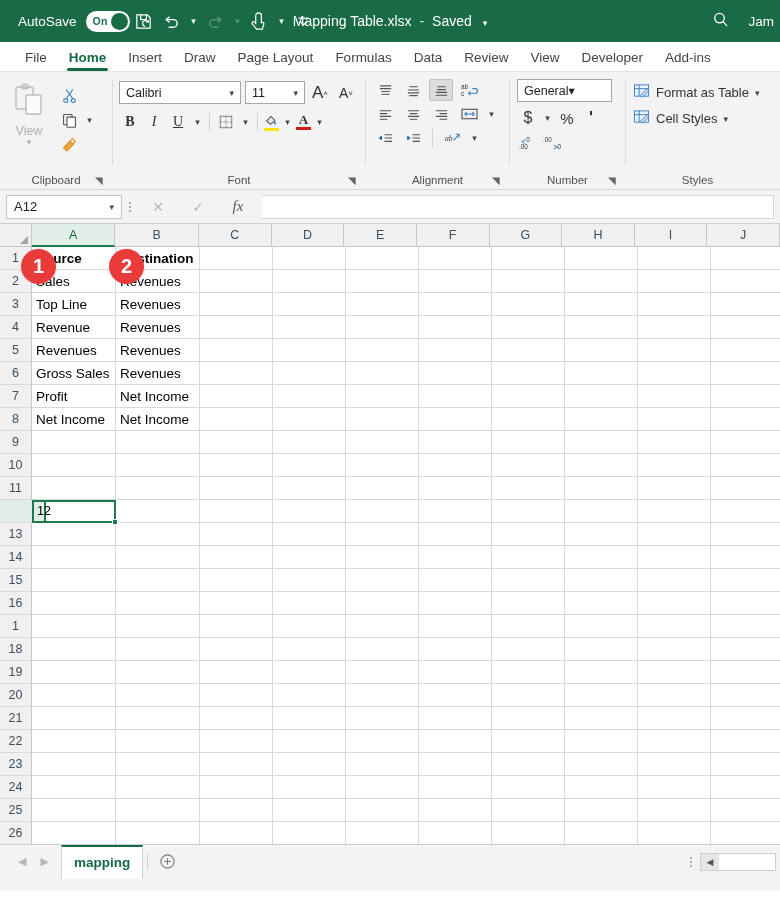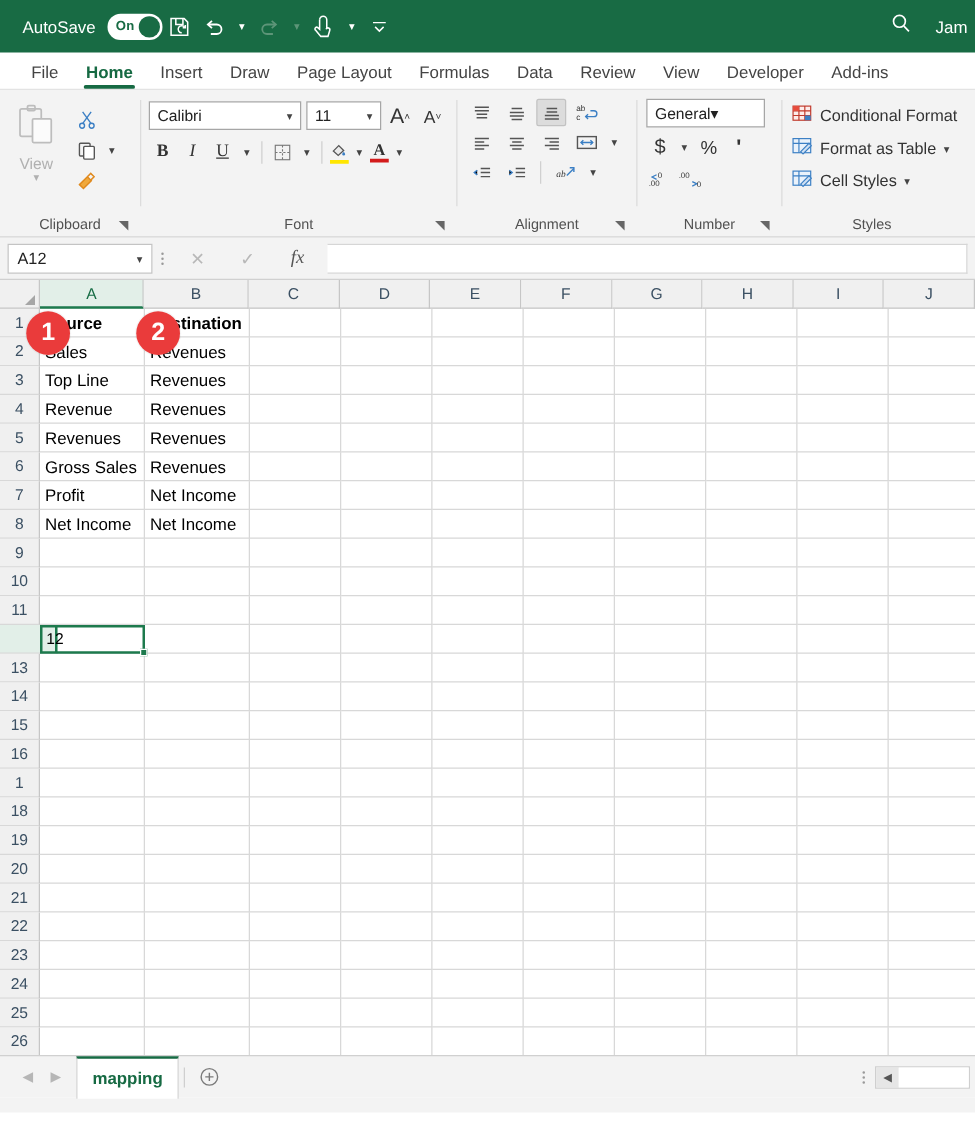--- a/index.html
+++ b/index.html
@@ -289,20 +289,26 @@
     </svg>
   </div>
   <div class="tb-caret">▾</div>
   <div class="tb-icon">
     <svg width="17" height="17" viewBox="0 0 20 20" fill="none" stroke="#ffffff" stroke-width="1.4">
       <path d="M4 6h12"></path>
         <path d="M6 10l4 4 4-4"></path>
     </svg>
   </div>
 
+  <div class="doctitle">
+    <span>Mapping Table.xlsx</span>
+    <span class="title-sep">-</span>
+    <span>Saved</span>
+    <span class="title-caret">▾</span>
+  </div>
 
   <div class="tb-right">
     <span>
       <svg width="19" height="19" viewBox="0 0 20 20" fill="none" stroke="#ffffff" stroke-width="1.4">
         <circle cx="9" cy="8.5" r="5"></circle>
           <path d="M12.8 12.5 17 17"></path>
       </svg>
     </span>
     <span class="username">Jam</span>
   </div>
@@ -543,31 +549,20 @@
       <span class="dlg">◥</span>
     </div>
   </div>
   <div class="grp-sep"></div>
 
   <div class="grp g-styles">
     <div class="grp-body">
       <div class="st-col">
         <div class="st-item">
           <span>
-            <svg width="17" height="16" viewBox="0 0 18 17" fill="none" stroke="#c0392b" stroke-width="1">
-              <rect x="1.5" y="2" width="15" height="12" fill="#fdecea"></rect>
-              <path d="M1.5 6h15M1.5 10h15M6.5 2v12M11.5 2v12"></path>
-              <rect x="1.5" y="2" width="5" height="4" fill="#e74c3c" stroke="none"></rect>
-              <rect x="11.5" y="10" width="5" height="4" fill="#3b7fc4" stroke="none"></rect>
-            </svg>
-          </span>
-          <span>Conditional Format</span>
-        </div>
-        <div class="st-item">
-          <span>
             <svg width="17" height="16" viewBox="0 0 18 17" fill="none" stroke="#3b7fc4" stroke-width="1">
               <rect x="1.5" y="2" width="15" height="12" fill="#eaf2fb"></rect>
               <path d="M1.5 6h15M6.5 2v12"></path>
               <path d="M8 13 15 6l2 2-7 7z" fill="#cfe0f3"></path>
             </svg>
           </span>
           <span>Format as Table</span>
           <span class="st-caret">▾</span>
         </div>
         <div class="st-item">

